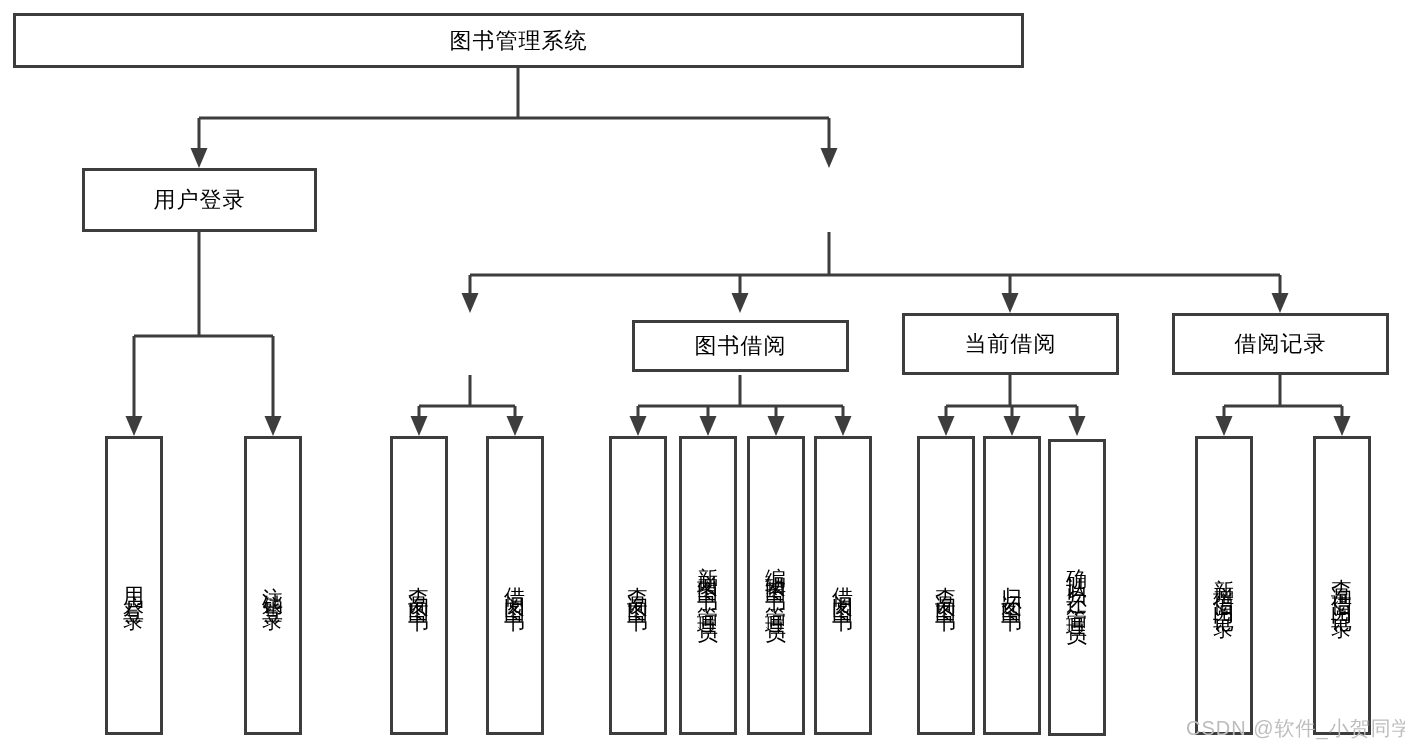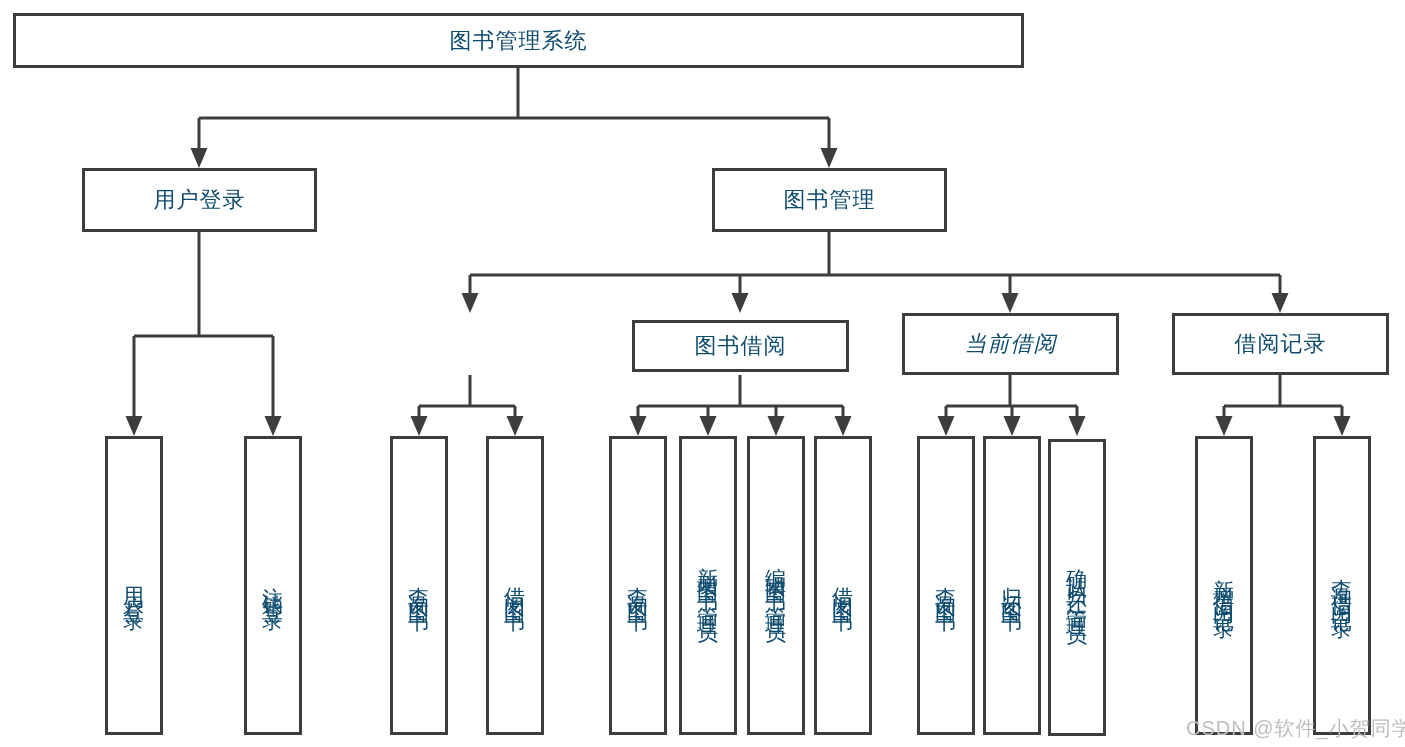--- a/index.html
+++ b/index.html
@@ -15,21 +15,21 @@
     position: absolute;
     left: 0; top: 0;
     width: 1405px; height: 747px;
     z-index: 0;
   }
   .node {
     position: absolute;
     box-sizing: border-box;
     border: 3px solid #3d3d3d;
     background: #ffffff;
-    color: #0c4a6e;
+    color: #000000;
     display: flex;
     align-items: center;
     justify-content: center;
     z-index: 1;
     font-size: 22px;
     letter-spacing: 1px;
     white-space: nowrap;
   }
   .vnode {
     writing-mode: vertical-rl;
@@ -91,24 +91,23 @@
       <polygon points="1003.5,416 1020.5,416 1012,436"></polygon>
       <polygon points="1068.5,416 1085.5,416 1077,436"></polygon>
       <polygon points="1215.5,416 1232.5,416 1224,436"></polygon>
       <polygon points="1333.5,416 1350.5,416 1342,436"></polygon>
     </g>
   </svg>
 
   <div class="node" style="left:13px; top:13px; width:1011px; height:55px;">图书管理系统</div>
 
   <div class="node" style="left:82px; top:168px; width:235px; height:64px;">用户登录</div>
-  <div class="node" style="left:712px; top:168px; width:235px; height:64px;">图书管理</div>
 
   <div class="node" style="left:632px; top:320px; width:217px; height:52px;">图书借阅</div>
-  <div class="node" style="left:902px; top:313px; width:217px; height:62px;font-style:italic;">当前借阅</div>
+  <div class="node" style="left:902px; top:313px; width:217px; height:62px;">当前借阅</div>
   <div class="node" style="left:1172px; top:313px; width:217px; height:62px;">借阅记录</div>
 
   <div class="node vnode" style="left:105px; top:436px; width:58px; height:299px;">用户登录</div>
   <div class="node vnode" style="left:244px; top:436px; width:58px; height:299px;">注销登录</div>
 
   <div class="node vnode" style="left:390px; top:436px; width:58px; height:299px;">查询图书</div>
   <div class="node vnode" style="left:486px; top:436px; width:58px; height:299px;">借阅图书</div>
 
   <div class="node vnode" style="left:609px; top:436px; width:58px; height:299px;">查询图书</div>
   <div class="node vnode" style="left:679px; top:436px; width:58px; height:299px;">新增图书（管理员）</div>

